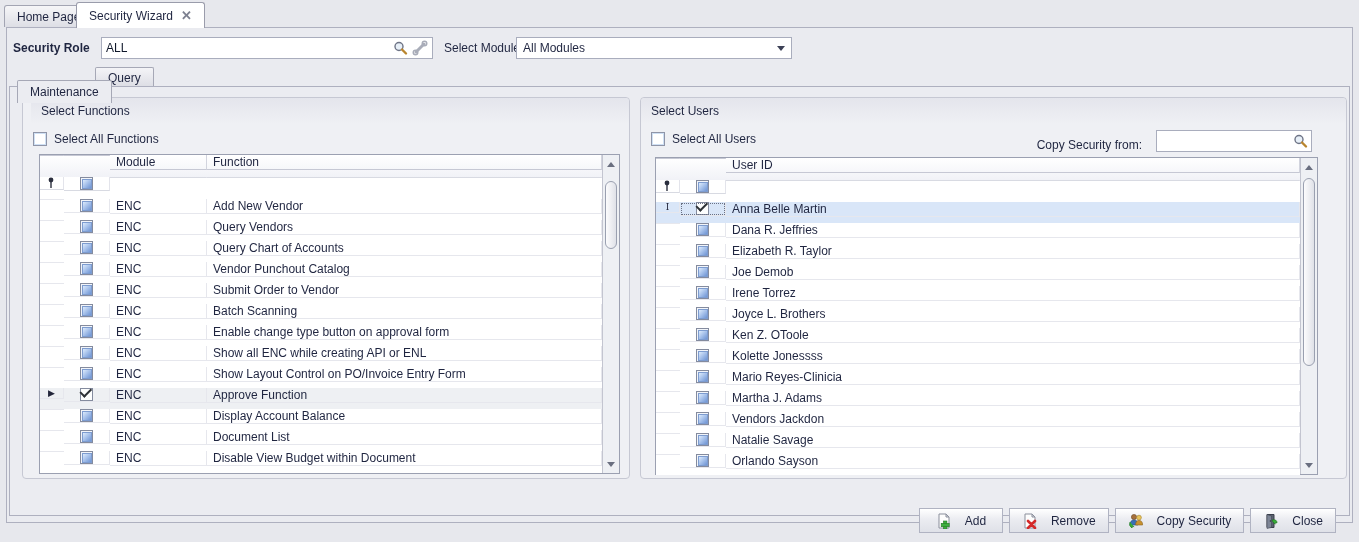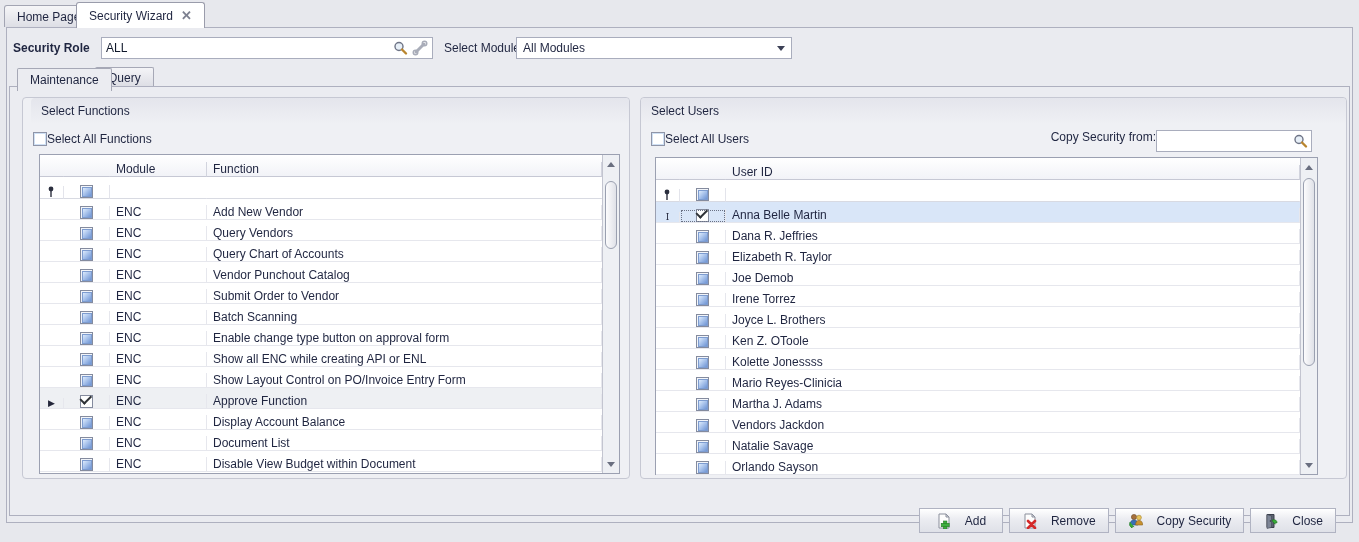--- a/index.html
+++ b/index.html
@@ -40,54 +40,54 @@
     padding:0 6px; }
   .module-dd .dd-val { flex:1; }
   .dd-arrow { width:0; height:0; border-left:4px solid transparent;
     border-right:4px solid transparent; border-top:5px solid #3c4156; }
 
   
   .sub-tabs { position:absolute; left:10px; top:36px; height:23px; }
   .sub-tab { position:absolute; border:1px solid #a6a8b6; border-bottom:none;
     border-radius:2px 2px 0 0; padding:0 12px; display:flex; align-items:center;
     cursor:default; }
-  .sub-tab.active { left:0; top:4px; height:23px; background:#ebecf1; z-index:2;text-align:center; }
+  .sub-tab.active { left:0; top:16px; height:23px; background:#ebecf1; z-index:2;text-align:center; }
   .sub-tab.inactive { left:78px; top:3px; height:20px;
     background:linear-gradient(#f4f4f7,#dcdde4); }
 
   
   .tab-page { position:absolute; left:2px; top:58px; width:1341px; height:430px;
     background:#ebecf1; border:1px solid #aeb0bf; }
 
   
   .groupbox { position:absolute; top:10px; height:382px;
     border:1px solid #c6c8d3; border-radius:4px; background:#eff0f4; }
   .gb-left  { left:12px;  width:608px;padding-left:8px; }
   .gb-right { left:630px; width:707px; }
   .gb-caption { height:26px; padding:6px 0 0 10px;
     background:linear-gradient(#e4e5ec,#eff0f4); border-radius:4px 4px 0 0; }
 
   .selall { position:absolute; left:10px; top:34px; display:flex;
-    }
+    gap:7px; }
   .big-cb { width:14px; height:14px; background:#fff; border:1px solid #8f95a8;
     box-shadow:inset 0 0 0 1px #cfe0f4; }
 
   .copy-from { position:absolute; right:34px; top:32px; display:flex;
-    align-items:flex-start; gap:0; }
+    align-items:flex-end; gap:14px; }
   .copy-input { width:156px; height:22px; background:#fff;
     border:1px solid #a9adbd; display:flex; align-items:center; }
   .copy-input input { flex:1; width:10px; border:none; outline:none;
     font:inherit; background:transparent; padding:0 4px; }
   .copy-input .field-icons { padding-right:3px; }
 
   
   .grid { position:absolute; background:#fff; border:1px solid #9ba0b1; }
   .fn-grid { left:16px; top:56px; width:581px; height:320px; }
   .us-grid { left:14px; top:59px; width:663px; height:318px; }
-  .g-row, .g-header, .g-filter { display:flex; align-items:flex-end; }
+  .g-row, .g-header, .g-filter { display:flex; align-items:flex-start; }
   .g-header { height:22px; background:linear-gradient(#ffffff,#f1f2f7); }
   .g-header > div { border-right:1px solid #d2d4de; border-bottom:1px solid #c6c8d4;
     display:flex; align-items:center; padding:0 6px; }
   .g-filter { height:22px; background:#fff; }
   .g-filter > div { border-right:1px solid #e3e4eb; border-bottom:1px solid #d8dae2;
     display:flex; align-items:center; justify-content:center; }
   .g-row { height:21px; background:#fff; }
   .g-row > div { border-right:1px solid #e6e7ed; border-bottom:1px solid #e6e7ed;
     display:flex; align-items:center; }
   .g-row.focused { background:#eef0f3; }

